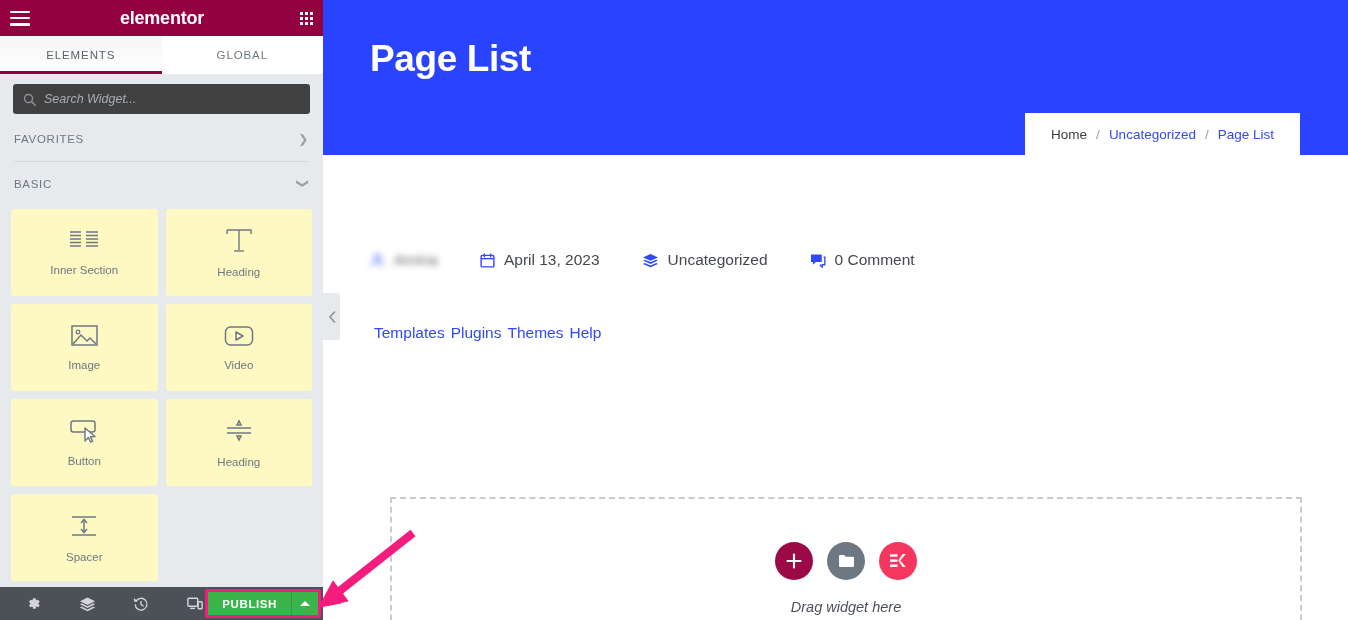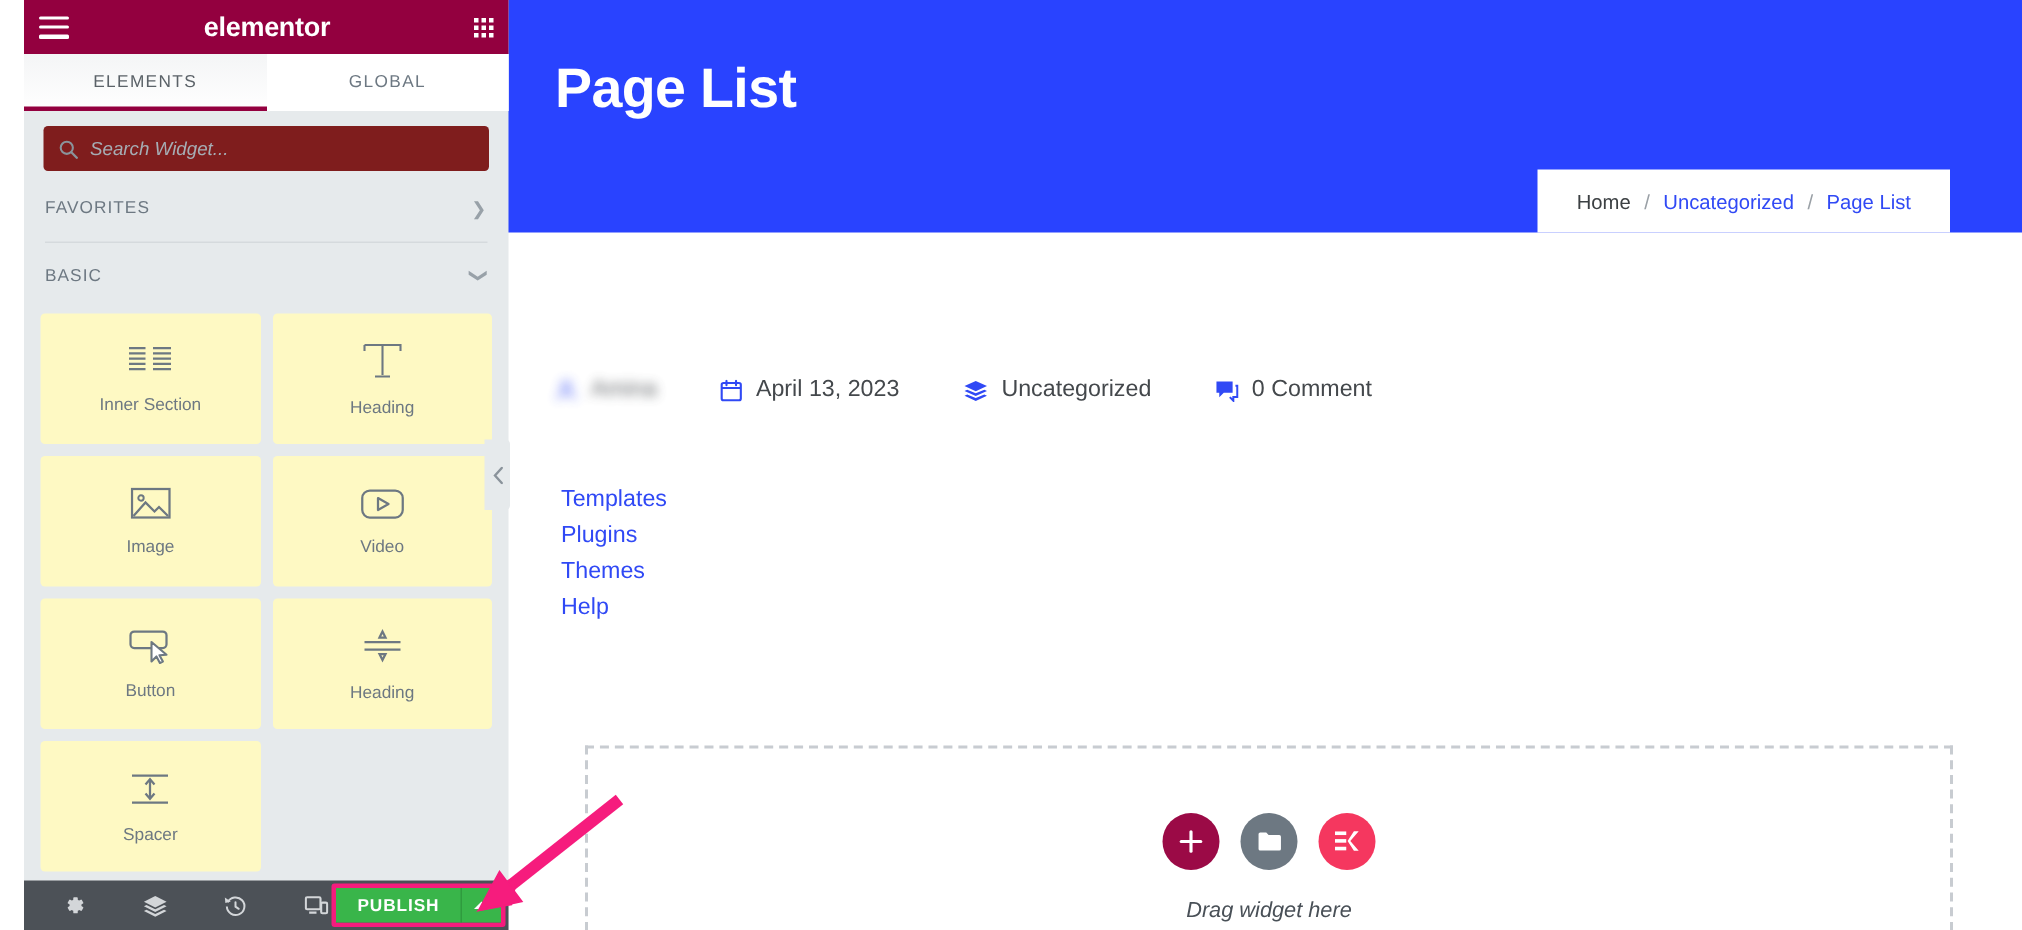--- a/index.html
+++ b/index.html
@@ -6,21 +6,21 @@
   html, body {
     width: 1348px; height: 620px;
     overflow: hidden;
     font-family: "Liberation Sans", sans-serif;
     background: #ffffff;
   }
   #app { position: relative; width: 1348px; height: 620px; }
 
   
   #panel {
-    position: absolute; left: 16px; top: 0;
+    position: absolute; left: 0; top: 0;
     width: 323px; height: 620px;
     background: #e6eaec;
     display: flex; flex-direction: column;
     z-index: 5;
   }
   .panel-header {
     height: 36px; background: #93003f;
     display: flex; align-items: center; justify-content: space-between;
     padding: 0 10px; flex: 0 0 36px;
   }
@@ -42,21 +42,21 @@
     background: #fff; cursor: pointer; position: relative;
   }
   .panel-tab.active {
     background: linear-gradient(#f4f5f6, #ffffff);
     color: #5b6268;
     box-shadow: inset 0 -3px 0 #93003f;
   }
 
   .panel-search { padding: 10px 13px 8px 13px; flex: 0 0 auto; }
   .search-box {
-    height: 30px; background: #7f1d1d; border-radius: 3px;
+    height: 30px; background: #404040; border-radius: 3px;
     display: flex; align-items: center; padding: 0 10px; gap: 8px;
   }
   .search-box svg { flex: 0 0 auto; }
   .search-box input {
     border: 0; background: transparent; outline: none; width: 100%;
     font-family: "Liberation Sans", sans-serif;
     font-size: 12.5px; font-style: italic; color: #9aa3ab;
   }
   .search-box input::placeholder { color: #a6adb4; font-style: italic; }
 
@@ -145,21 +145,21 @@
     display: flex; align-items: center; gap: 42px;
     padding: 96px 0 0 47px;
   }
   .meta-item { display: flex; align-items: center; gap: 9px;
     font-size: 15.5px; color: #44484c; }
   .meta-item.blurred {
     filter: blur(3.4px); opacity: 0.82; user-select: none;
   }
   .meta-item svg { flex: 0 0 auto; }
 
-  .link-list { padding: 55px 0 0 51px; display: flex; flex-direction: column; gap: 6px; }
+  .link-list { padding: 55px 0 0 51px; display: flex; gap: 6px; }
   .link-list a {
     color: #3049f5; font-size: 15.5px; text-decoration: none; width: fit-content;
   }
 
   .dropzone {
     position: absolute; left: 67px; top: 497px; right: 46px; bottom: -30px;
     border: 2px dashed #c8ccd1;
     display: flex; flex-direction: column; align-items: center;
     justify-content: flex-start; padding-top: 43px; gap: 19px;
   }

